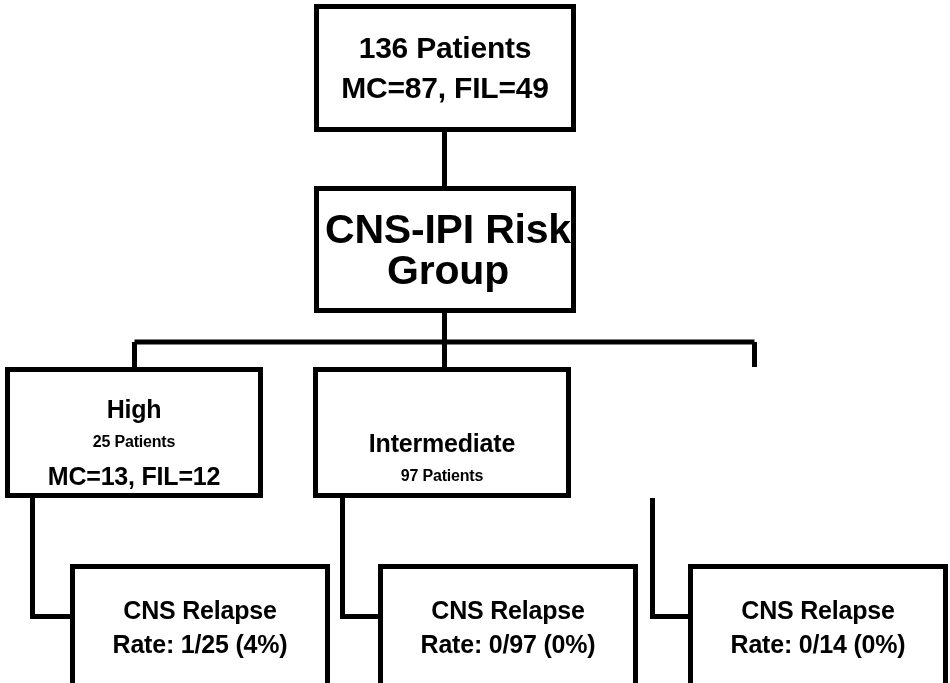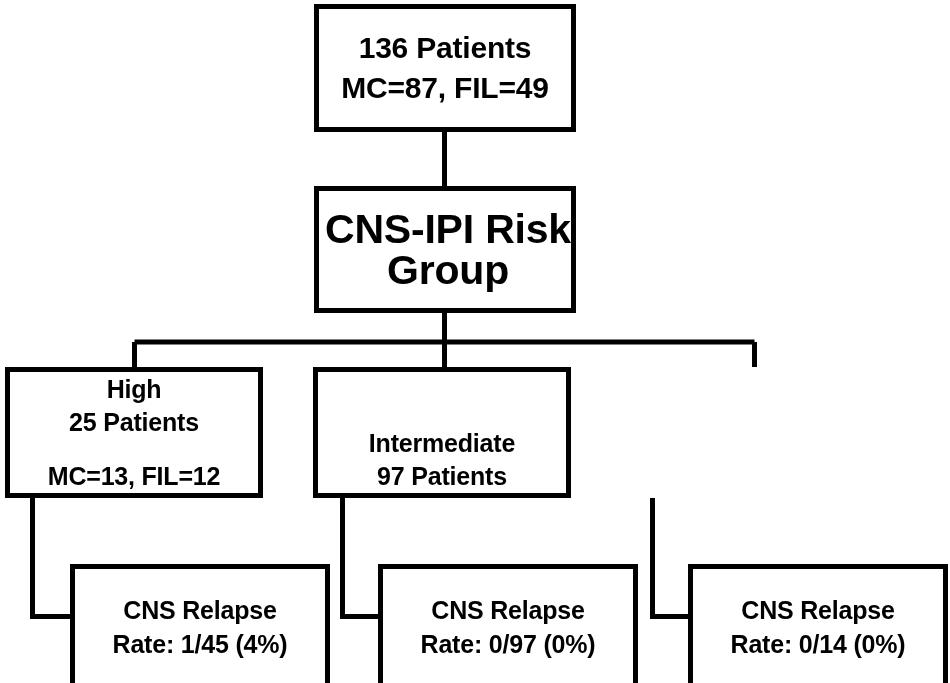--- a/index.html
+++ b/index.html
@@ -78,27 +78,26 @@
     top: 367px;
     width: 258px;
     height: 131px;
     justify-content: flex-end;
   }
   .stratum-box .node-line-title {
     font-size: 25px;
     line-height: 32px;
   }
   .stratum-box .node-line-count {
-    font-size: 25px;
+    font-size: 16px;
     line-height: 34px;
   }
   .stratum-box .node-line-split {
     font-size: 25px;
     line-height: 34px;
-    margin-top: 20px;
   }
   #node-stratum-high    { left: 5px; }
   #node-stratum-interm  { left: 313px; }
   #node-stratum-low     { left: 623px; }
 
   
   .outcome-box {
     top: 564px;
     width: 260px;
     height: 125px;
@@ -150,21 +149,21 @@
   </div>
 
   <div class="node-box stratum-box" id="node-stratum-interm">
     <span class="node-line node-line-title">Intermediate</span>
     <span class="node-line node-line-count">97 Patients</span>
   </div>
 
 
   <div class="node-box outcome-box" id="node-outcome-high">
     <span class="node-line">CNS Relapse</span>
-    <span class="node-line">Rate: 1/45 (4%)</span>
+    <span class="node-line">Rate: 1/25 (4%)</span>
   </div>
 
   <div class="node-box outcome-box" id="node-outcome-interm">
     <span class="node-line">CNS Relapse</span>
     <span class="node-line">Rate: 0/97 (0%)</span>
   </div>
 
   <div class="node-box outcome-box" id="node-outcome-low">
     <span class="node-line">CNS Relapse</span>
     <span class="node-line">Rate: 0/14 (0%)</span>

